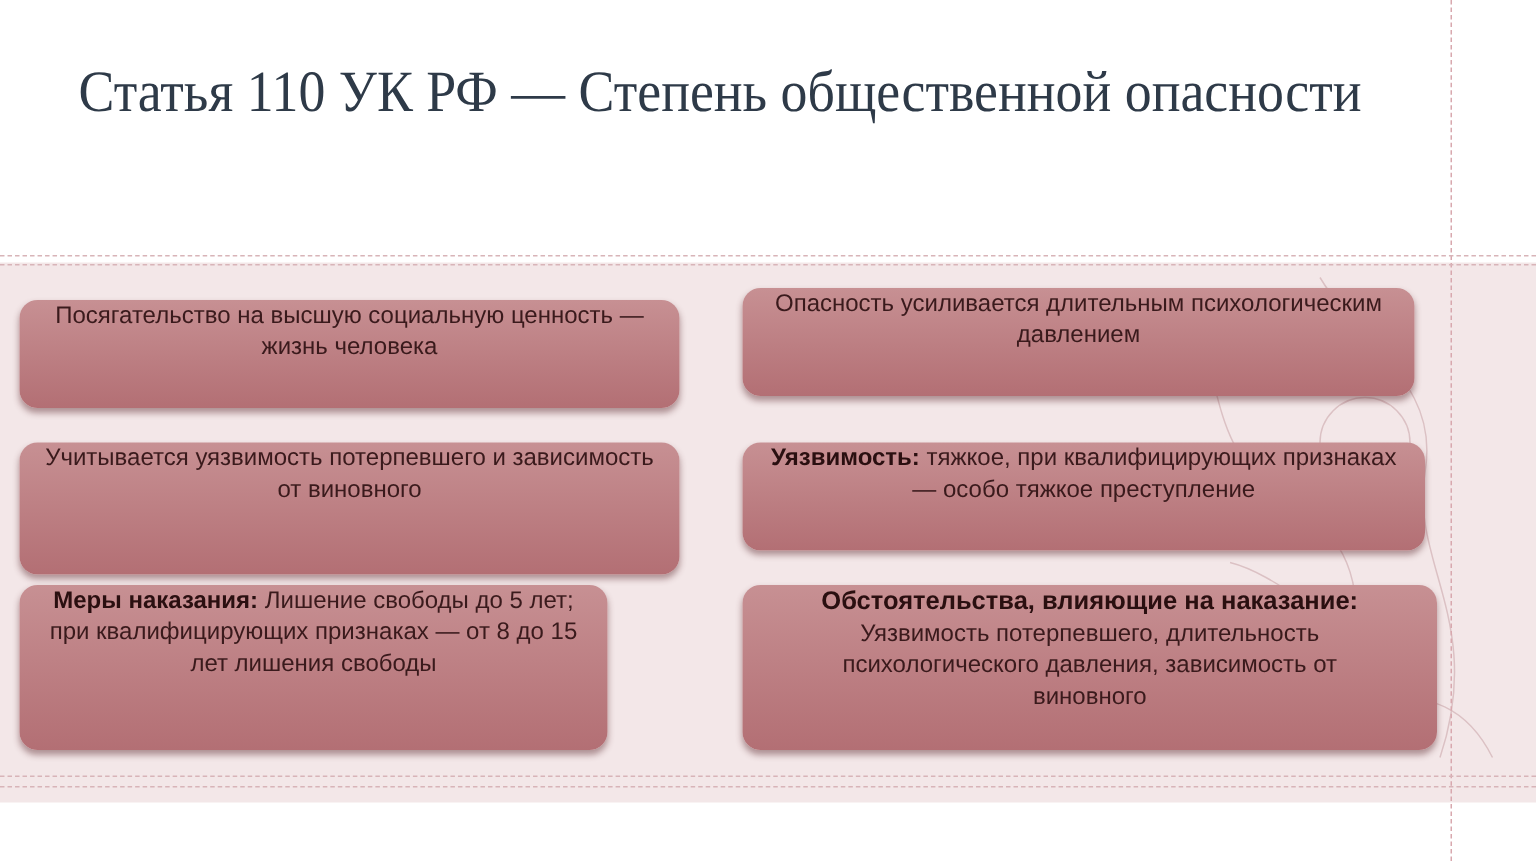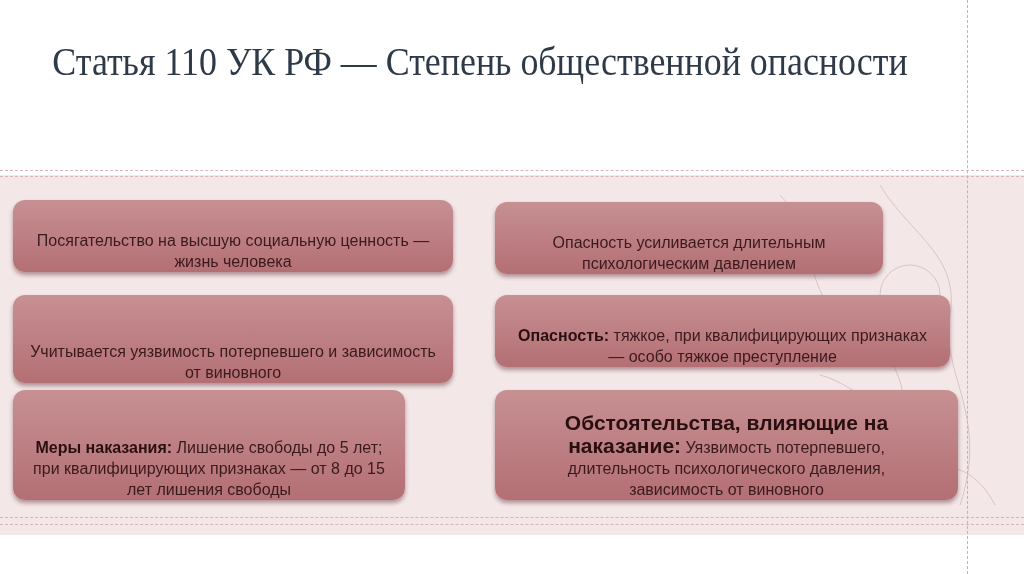--- a/index.html
+++ b/index.html
@@ -2,21 +2,21 @@
 <html><head>
 <meta charset="utf-8">
 <style>
   html,body{margin:0;padding:0;}
   body{width:1024px;height:574px;position:relative;overflow:hidden;background:#ffffff;font-family:"Liberation Sans",sans-serif;}
   .title{position:absolute;left:0;top:38px;width:960px;text-align:center;font-family:"Liberation Serif",serif;font-size:39px;line-height:48px;color:#2e3a48;transform:scaleX(0.92);transform-origin:480px 0;}
   .vline{position:absolute;left:967px;top:0;height:574px;border-left:1px dashed #d8a8ae;}
   .hline{position:absolute;left:0;width:1024px;border-top:1px dashed #d8b4b8;}
   .band{position:absolute;left:0;top:175px;width:1024px;height:360px;background:#f3e7e8;}
   .deco{position:absolute;left:760px;top:175px;width:240px;height:360px;opacity:0.55;}
-  .box{position:absolute;border-radius:12px;background:linear-gradient(#c79093,#b36f74);box-shadow:0 3px 4px rgba(90,40,45,0.45);display:flex;align-items:flex-end;justify-content:center;text-align:center;color:#3a1a1c;font-size:16px;line-height:21px;padding:0 14px;box-sizing:border-box;}
+  .box{position:absolute;border-radius:12px;background:linear-gradient(#c79093,#b36f74);box-shadow:0 3px 4px rgba(90,40,45,0.45);display:flex;align-items:flex-start;justify-content:center;text-align:center;color:#3a1a1c;font-size:16px;line-height:21px;padding:0 14px;box-sizing:border-box;}
   .box b{color:#2a0f10;}
 </style>
 </head>
 <body>
 
 <div class="band"></div>
 <svg class="deco" viewBox="0 0 240 360">
   <g fill="none" stroke="#c9a3a7" stroke-width="1">
     <path d="M20 20 C60 60 40 120 90 150 S160 220 130 300"></path>
     <path d="M120 10 C150 60 200 80 190 140 S230 240 200 330"></path>
@@ -30,27 +30,27 @@
 <div class="hline" style="top:170px"></div>
 <div class="hline" style="top:176px"></div>
 <div class="hline" style="top:517px"></div>
 <div class="hline" style="top:524px"></div>
 
 <div class="title">Статья 110 УК РФ — Степень общественной опасности</div>
 
 <div class="box" style="left:13px;top:200px;width:440px;height:72px">
     <span><b></b><span>Посягательство на высшую социальную ценность — жизнь человека</span></span>
   </div>
-<div class="box" style="left:495px;top:202px;width:388px;height:72px">
+<div class="box" style="left:495px;top:192px;width:448px;height:72px">
     <span><b></b><span>Опасность усиливается длительным психологическим давлением</span></span>
   </div>
 <div class="box" style="left:13px;top:295px;width:440px;height:88px">
     <span><b></b><span>Учитывается уязвимость потерпевшего и зависимость от виновного</span></span>
   </div>
 <div class="box" style="left:495px;top:295px;width:455px;height:72px">
-    <span><b>Опасность:</b><span> тяжкое, при квалифицирующих признаках — особо тяжкое преступление</span></span>
+    <span><b>Уязвимость:</b><span> тяжкое, при квалифицирующих признаках — особо тяжкое преступление</span></span>
   </div>
 <div class="box" style="left:13px;top:390px;width:392px;height:110px;padding:0 8px">
     <span><b>Меры наказания:</b><span> Лишение свободы до 5 лет; при квалифицирующих признаках — от 8 до 15 лет лишения свободы</span></span>
   </div>
 <div class="box" style="left:495px;top:390px;width:463px;height:110px;padding:0 28px">
-    <span><b style="font-size:21px">Обстоятельства, влияющие на наказание:</b><span> Уязвимость потерпевшего, длительность психологического давления, зависимость от виновного</span></span>
+    <span><b style="font-size:17px">Обстоятельства, влияющие на наказание:</b><span> Уязвимость потерпевшего, длительность психологического давления, зависимость от виновного</span></span>
   </div>
 
 </body></html>

